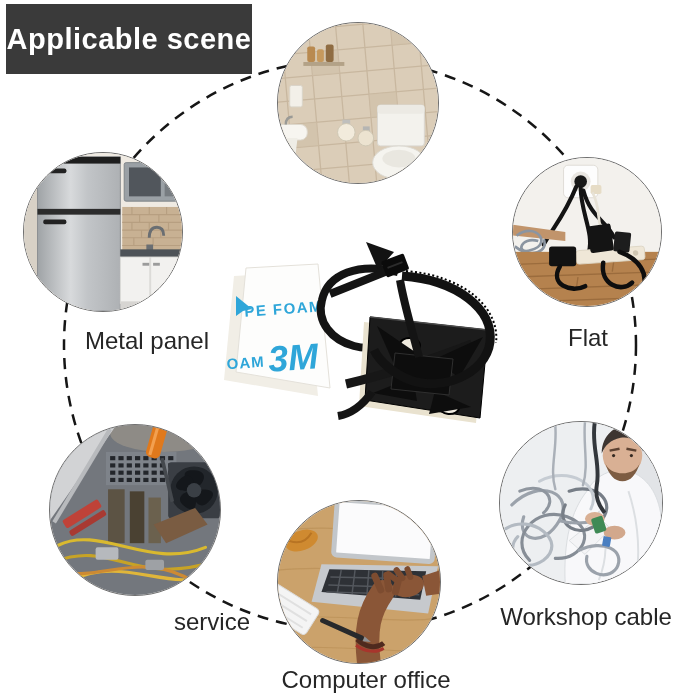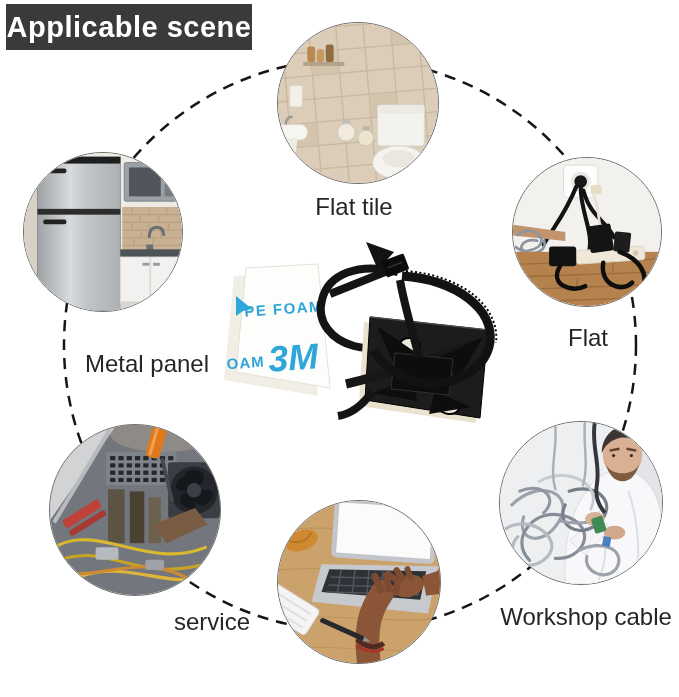--- a/index.html
+++ b/index.html
@@ -1,21 +1,21 @@
 <!DOCTYPE html>
 <html><head>
 <meta charset="utf-8">
 <style>
   html,body { margin:0; padding:0; background:#ffffff; }
   .stage {
     position:relative; width:679px; height:697px; background:#ffffff;
     font-family:"Liberation Sans", sans-serif; overflow:hidden;
   }
   .banner {
-    position:absolute; left:6px; top:4px; width:246px; height:46px;
+    position:absolute; left:6px; top:4px; width:246px; height:70px;
     background:#3a3a3a; color:#ffffff; display:flex; align-items:center;
     justify-content:center; font-size:29px; font-weight:bold; letter-spacing:.5px;
   }
   .ring { position:absolute; left:0; top:0; }
   .scene {
     position:absolute; border-radius:50%; overflow:hidden;
     border:1px solid #6e6e6e; box-sizing:border-box; background:#eee;
   }
   .scene svg { display:block; width:100%; height:100%; }
   .scene-label {
@@ -25,21 +25,21 @@
   .product { position:absolute; left:220px; top:230px; }
   
   #c-flat-tile        { left:277px; top:22px;  width:162px; height:162px; }
   #c-metal-panel      { left:23px;  top:152px; width:160px; height:160px; }
   #c-home             { left:512px; top:157px; width:150px; height:150px; }
   #c-service          { left:49px;  top:424px; width:172px; height:172px; }
   #c-computer-office  { left:277px; top:500px; width:164px; height:164px; }
   #c-workshop-cable   { left:499px; top:421px; width:164px; height:164px; }
   
   #l-flat-tile       { left:354px; top:193px; }
-  #l-metal-panel     { left:147px; top:350px; }
+  #l-metal-panel     { left:147px; top:327px; }
   #l-home            { left:588px; top:324px; }
   #l-service         { left:172px; top:608px;margin-left:40px; }
   #l-computer-office { left:366px; top:666px; }
   #l-workshop-cable  { left:586px; top:603px; }
 </style>
 </head>
 <body>
 
 <div class="stage">
 
@@ -83,21 +83,20 @@
         <circle cx="90" cy="118" r="8" fill="#ece3d0" stroke="#cfc7b4"></circle>
       </g>
       <g>
         <rect x="102" y="84" width="48" height="42" rx="3" fill="#f3f2ed" stroke="#d9d7d0"></rect>
         <rect x="102" y="84" width="48" height="9" rx="3" fill="#eceae4"></rect>
         <ellipse cx="124" cy="143" rx="27" ry="17" fill="#f5f4ef" stroke="#dcdad3"></ellipse>
         <ellipse cx="124" cy="139" rx="17" ry="9" fill="#e9e7e0"></ellipse>
       </g>
     </svg>
   </div>
-  <div class="scene-label" id="l-flat-tile">Flat tile</div>
 
   <div class="scene" id="c-metal-panel">
     <svg viewBox="0 0 164 164">
       <defs>
         <linearGradient id="mg" x1="0" y1="0" x2="1" y2="0">
           <stop offset="0" stop-color="#9fa3a6"></stop>
             <stop offset="0.4" stop-color="#d8dadc"></stop>
           <stop offset="0.6" stop-color="#c2c5c8"></stop>
             <stop offset="1" stop-color="#aeb1b4"></stop>
         </linearGradient>
@@ -299,20 +298,21 @@
         <path d="M104,90 L98,76M112,89 L110,75M119,92 L122,80" stroke="#7d4c30" stroke-width="7" stroke-linecap="round"></path>
         <path d="M80,140 C88,148 100,150 107,144" stroke="#4f2a1e" stroke-width="5" fill="none"></path>
         <path d="M79,146 C88,153 100,154 107,149" stroke="#a8352c" stroke-width="3" fill="none"></path>
       </g>
       <g transform="rotate(24 66 132)">
         <rect x="40" y="128" width="48" height="5" rx="2.5" fill="#27292c"></rect>
         <polygon points="88,128 96,130.5 88,133" fill="#8d9094"></polygon>
       </g>
     </svg>
   </div>
+  <div class="scene-label" id="l-computer-office">Computer office</div>
 
   <div class="scene" id="c-workshop-cable">
     <svg viewBox="0 0 164 164">
       <rect width="164" height="164" fill="#edeff1"></rect>
       <rect x="124" width="40" height="164" fill="#e2e4e7"></rect>
       <g>
         <path d="M88,70 C100,48 124,44 140,54 C156,64 164,84 164,110 L164,164 L66,164 C64,120 72,90 88,70 Z" fill="#f8f8fa" stroke="#d9dcdf"></path>
         <path d="M100,90 C110,120 108,140 100,160 M130,70 C140,100 142,130 138,160" stroke="#dcdfe2" stroke-width="2" fill="none"></path>
         <circle cx="124" cy="34" r="20" fill="#d9b094"></circle>
         <path d="M103,32 C103,12 118,4 126,4 C140,4 146,16 145,30 C140,20 132,14 122,16 C112,18 106,24 103,32 Z" fill="#3d3531"></path>

